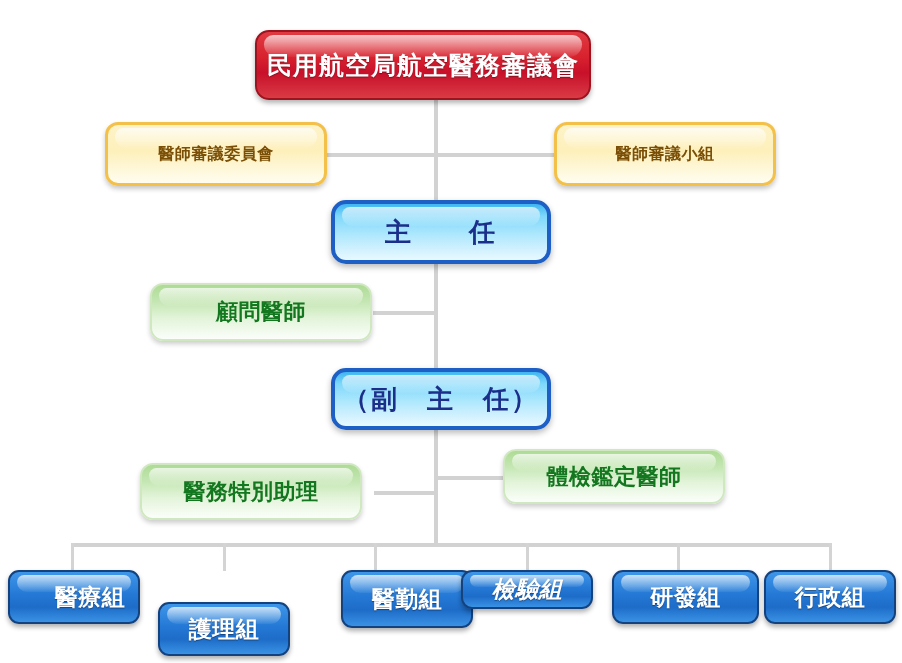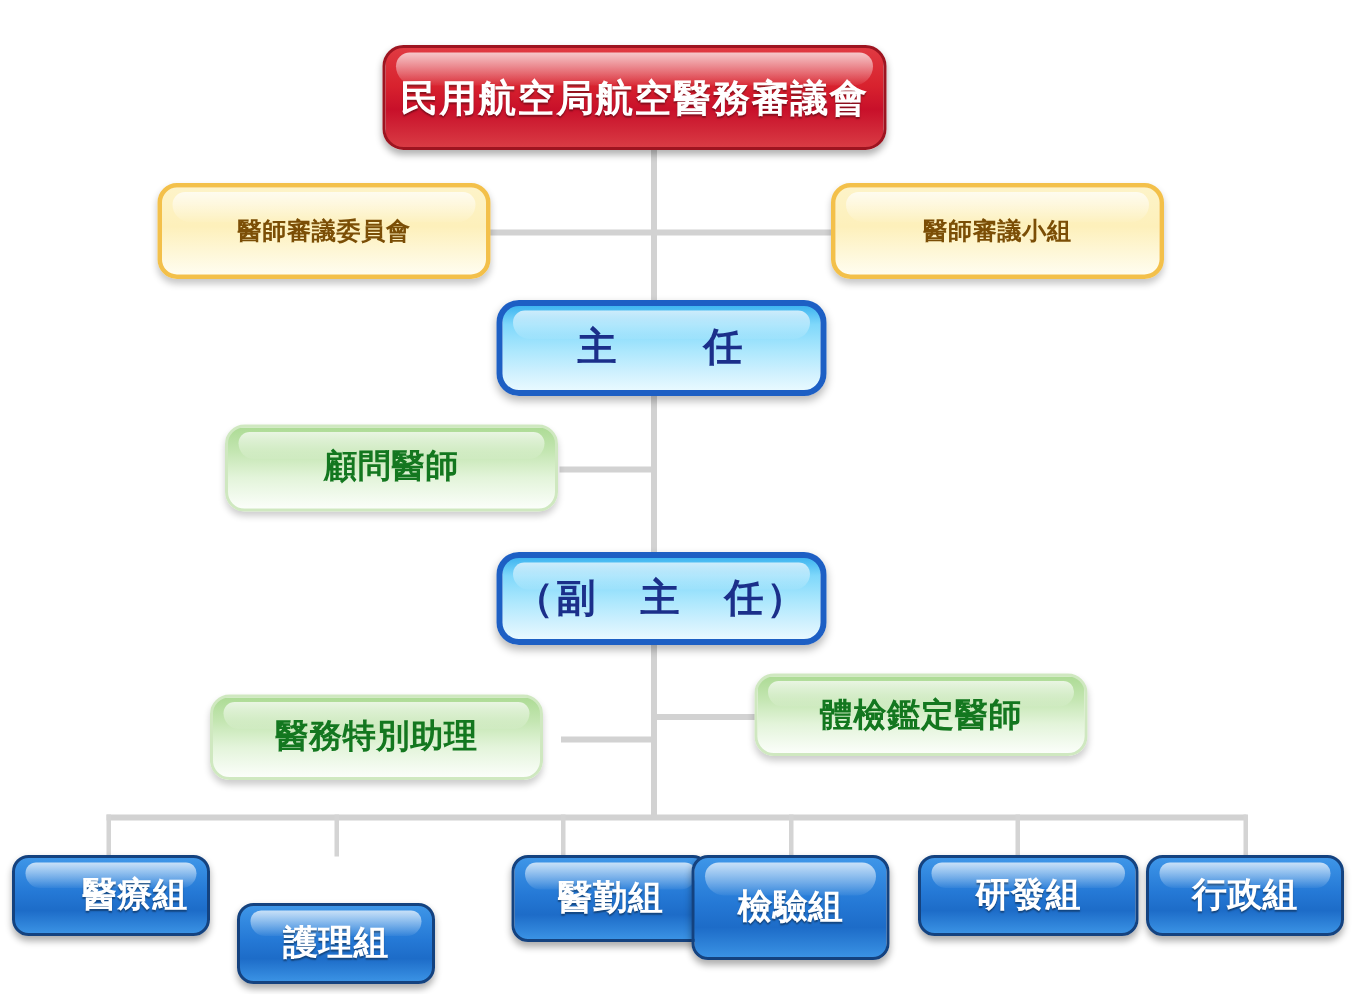--- a/index.html
+++ b/index.html
@@ -200,21 +200,21 @@
   </div>
 
   <div class="node node-blue gloss" style="left:158px; top:570px; width:132px; height:54px;margin-top:32px;">
     <span class="label">護理組</span>
   </div>
 
   <div class="node node-blue gloss" style="left:309px; top:570px; width:132px; height:58px;margin-left:32px;">
     <span class="label">醫勤組</span>
   </div>
 
-  <div class="node node-blue gloss" style="left:461px; top:570px; width:132px; height:70px;">
+  <div class="node node-blue gloss" style="left:461px; top:570px; width:132px; height:39px;font-style:italic;">
     <span class="label">檢驗組</span>
   </div>
 
   <div class="node node-blue gloss" style="left:612px; top:570px; width:147px; height:54px;">
     <span class="label">研發組</span>
   </div>
 
   <div class="node node-blue gloss" style="left:764px; top:570px; width:132px; height:54px;">
     <span class="label">行政組</span>
   </div>

